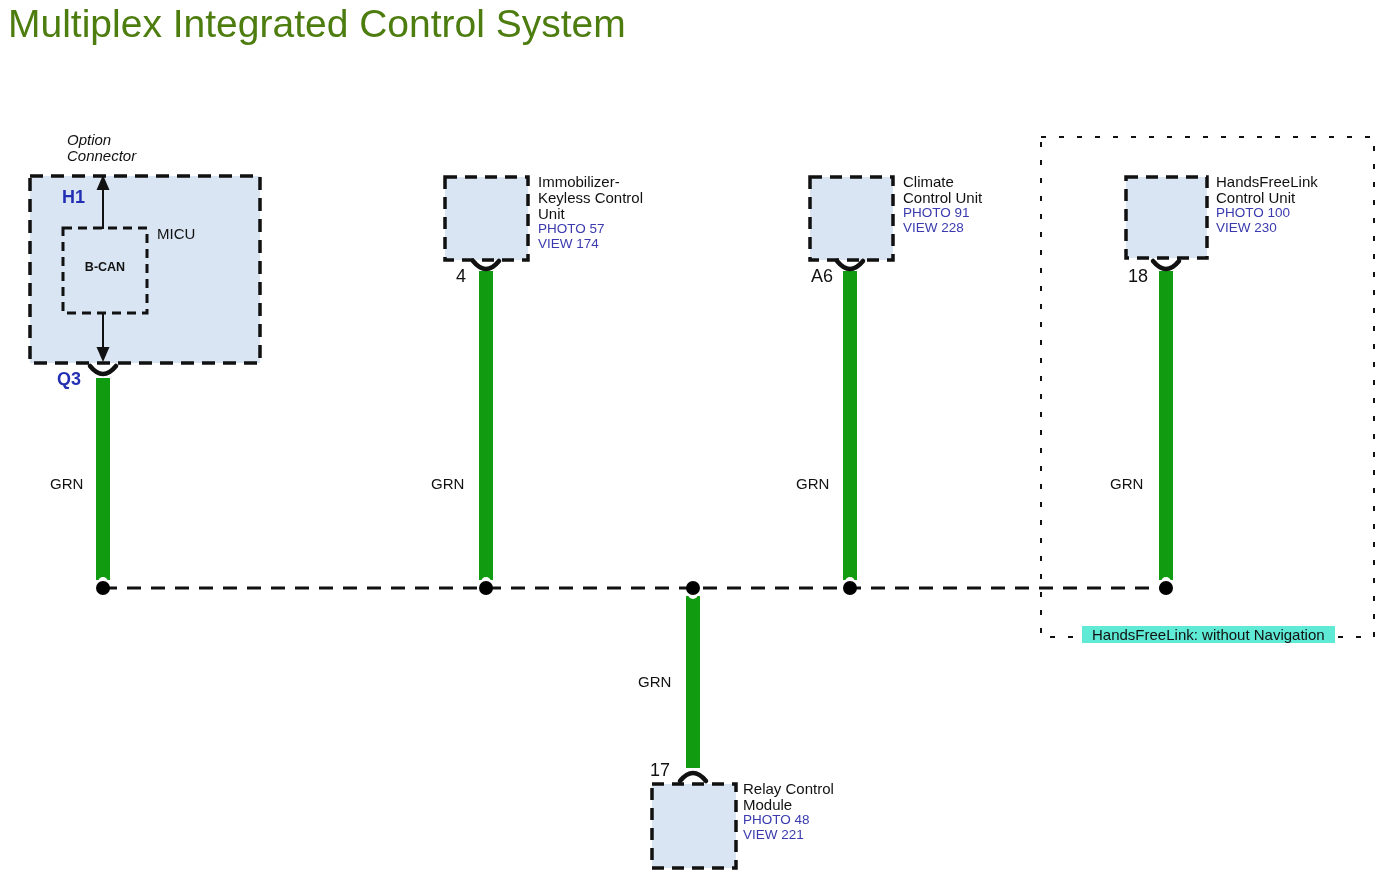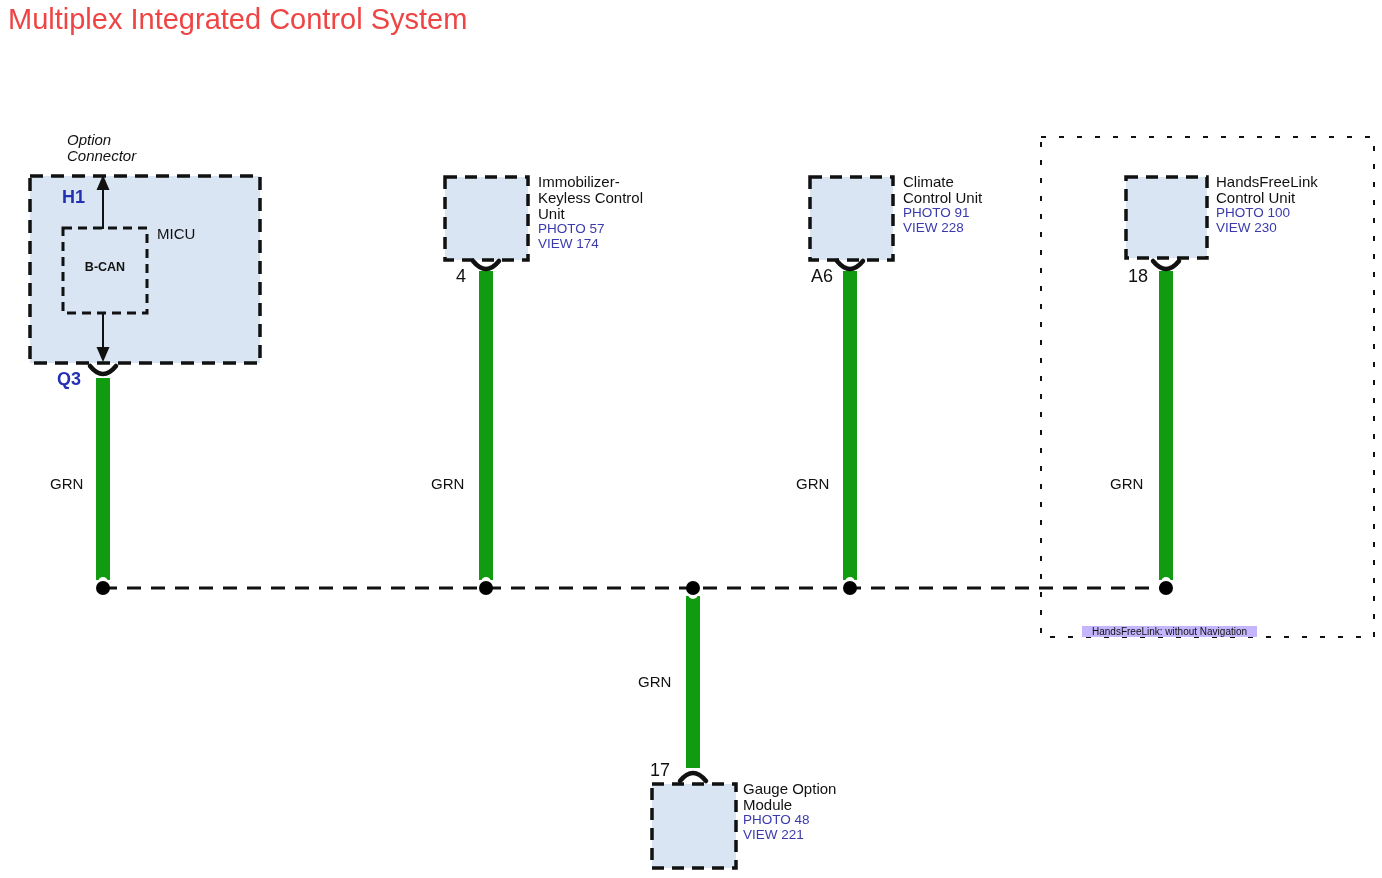--- a/index.html
+++ b/index.html
@@ -2,31 +2,31 @@
 <html style="--wire-green: #119b11; --box-fill: #d9e5f3; --link-blue: #3a3aae; --pin-blue: #2330b4; --line-black: #111111;"><head>
 <meta charset="utf-8">
 <style>
   html,body{margin:0;padding:0;background:#fff;}
   .canvas{
     position:relative;width:1382px;height:878px;background:#ffffff;
     font-family:"Liberation Sans",sans-serif;color:#111;overflow:hidden;
   }
   .canvas svg{position:absolute;left:0;top:0;z-index:1;}
   .abs{position:absolute;z-index:2;white-space:nowrap;}
-  .title{font-size:29px;line-height:1.05;color:#ef4444;}
+  .title{font-size:39px;line-height:1.05;color:#4d7c0f;}
   .subtitle{font-size:24px;line-height:1.05;color:#000;}
   .name{font-size:15px;line-height:16px;color:#111;}
   .name div{white-space:nowrap;}
   .link{font-size:13.5px;line-height:14.5px;color:var(--link-blue,#3a3aae);cursor:pointer;}
   .pin{font-size:18px;color:#111;}
   .pin-blue{color:var(--pin-blue,#2330b4);font-weight:bold;}
   .grn{font-size:15px;color:#111;}
   .small-label{font-size:12.5px;color:#111;}
   .group-label{
-    font-size:10px;color:#111;background:#c4b5fd;padding:0 10px;z-index:3;
+    font-size:15px;color:#111;background:#5eead4;padding:0 10px;z-index:3;
   }
   .bcan-text{width:84px;text-align:center;font-weight:bold;}
 </style>
 </head>
 <body>
 
 <div class="canvas">
 
   <svg width="1382" height="878" viewBox="0 0 1382 878">
 
@@ -103,21 +103,21 @@
   <div class="abs name" style="left:1216px;top:174px;">
     <div>HandsFreeLink</div>
     <div>Control Unit</div>
     <div class="link">PHOTO 100</div>
     <div class="link">VIEW 230</div>
   </div>
   <div class="abs group-label" style="left:1082px;top:626px;">HandsFreeLink: without Navigation</div>
 
   <div class="abs pin" style="left:650px;top:760px;">17</div>
   <div class="abs name" style="left:743px;top:781px;">
-    <div>Gauge Option</div>
+    <div>Relay Control</div>
     <div>Module</div>
     <div class="link">PHOTO 48</div>
     <div class="link">VIEW 221</div>
   </div>
 
   <div class="abs grn" style="left:50px;top:475px;">GRN</div>
   <div class="abs grn" style="left:431px;top:475px;">GRN</div>
   <div class="abs grn" style="left:796px;top:475px;">GRN</div>
   <div class="abs grn" style="left:1110px;top:475px;">GRN</div>
   <div class="abs grn" style="left:638px;top:673px;">GRN</div>

